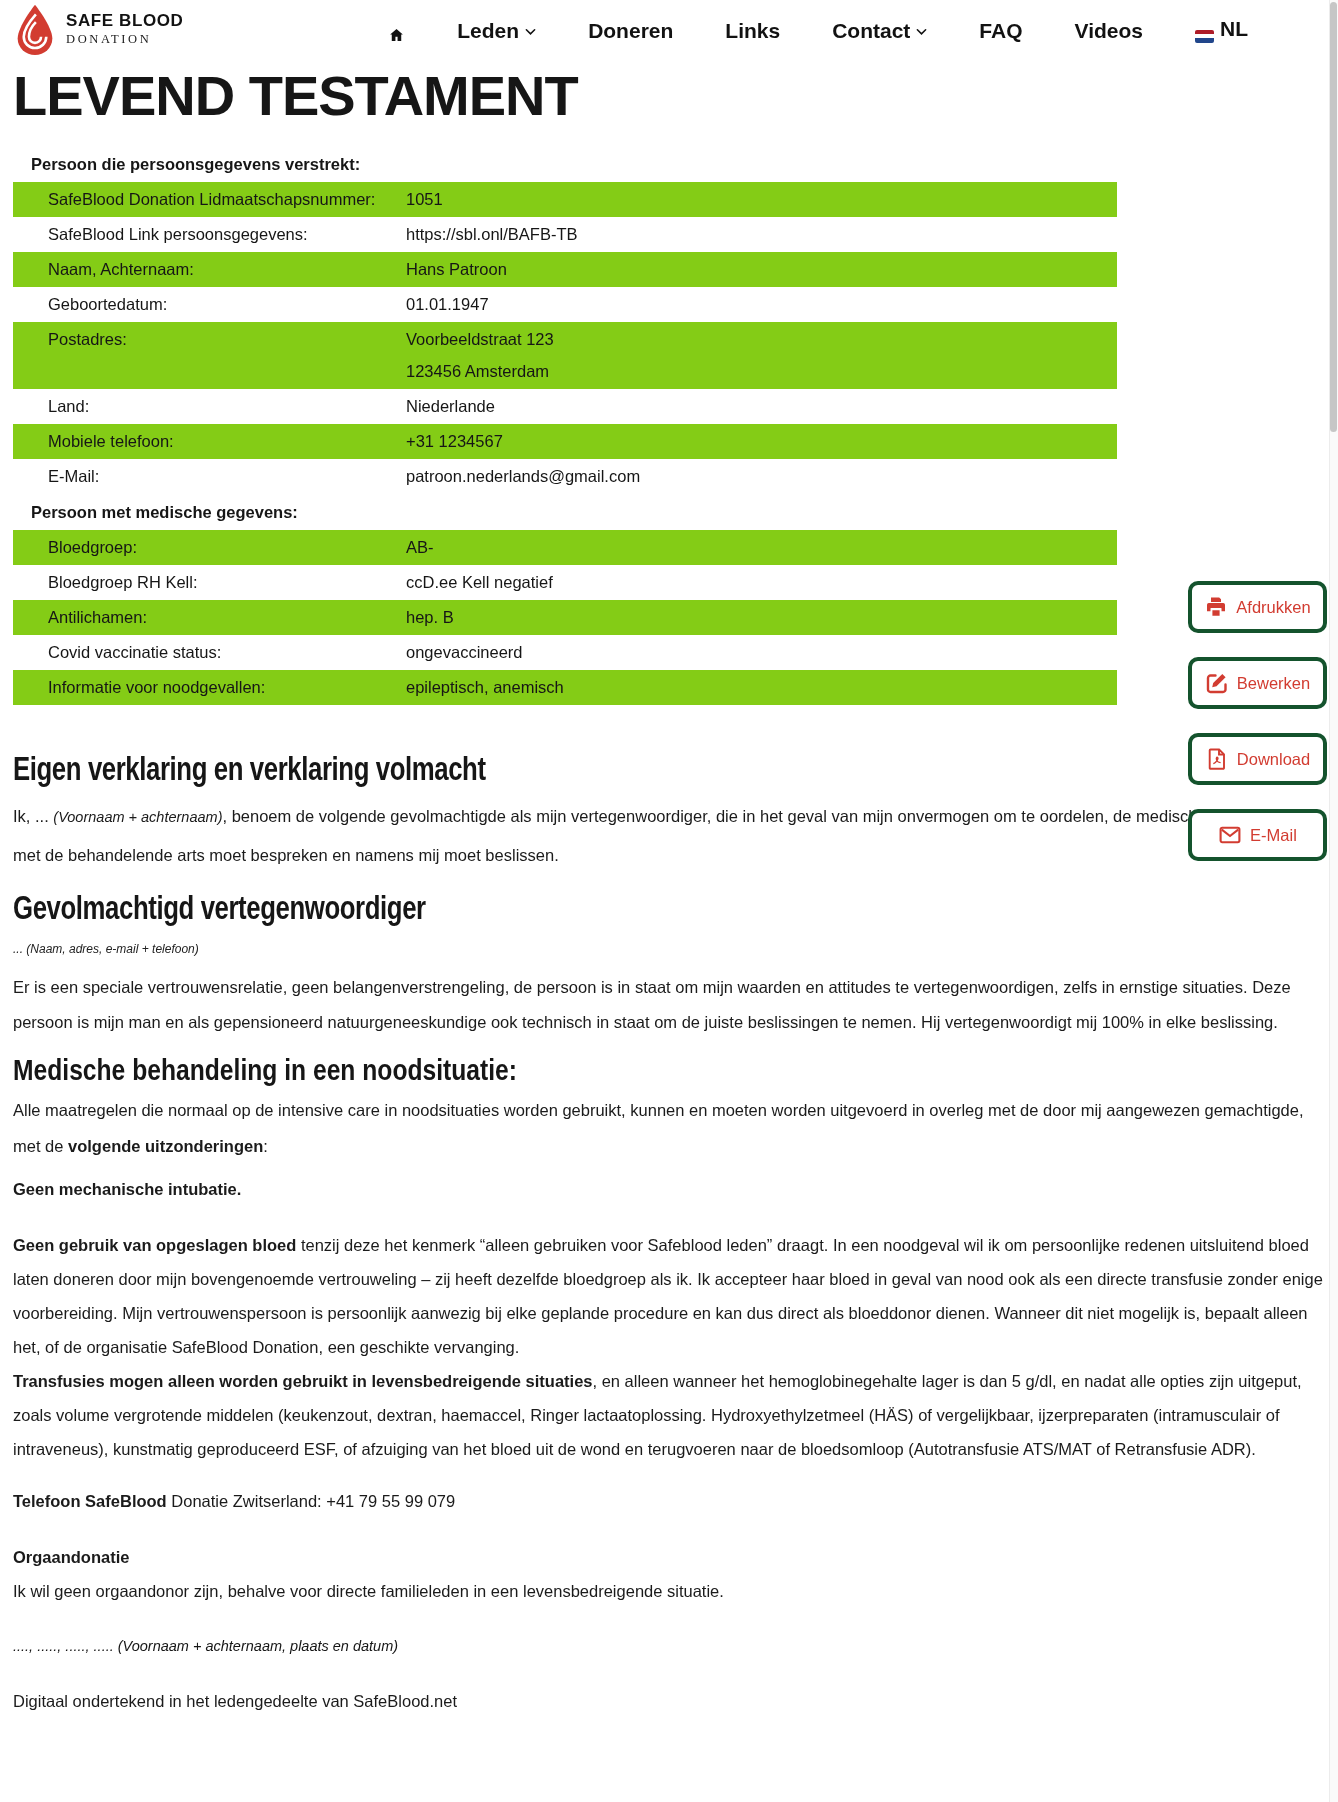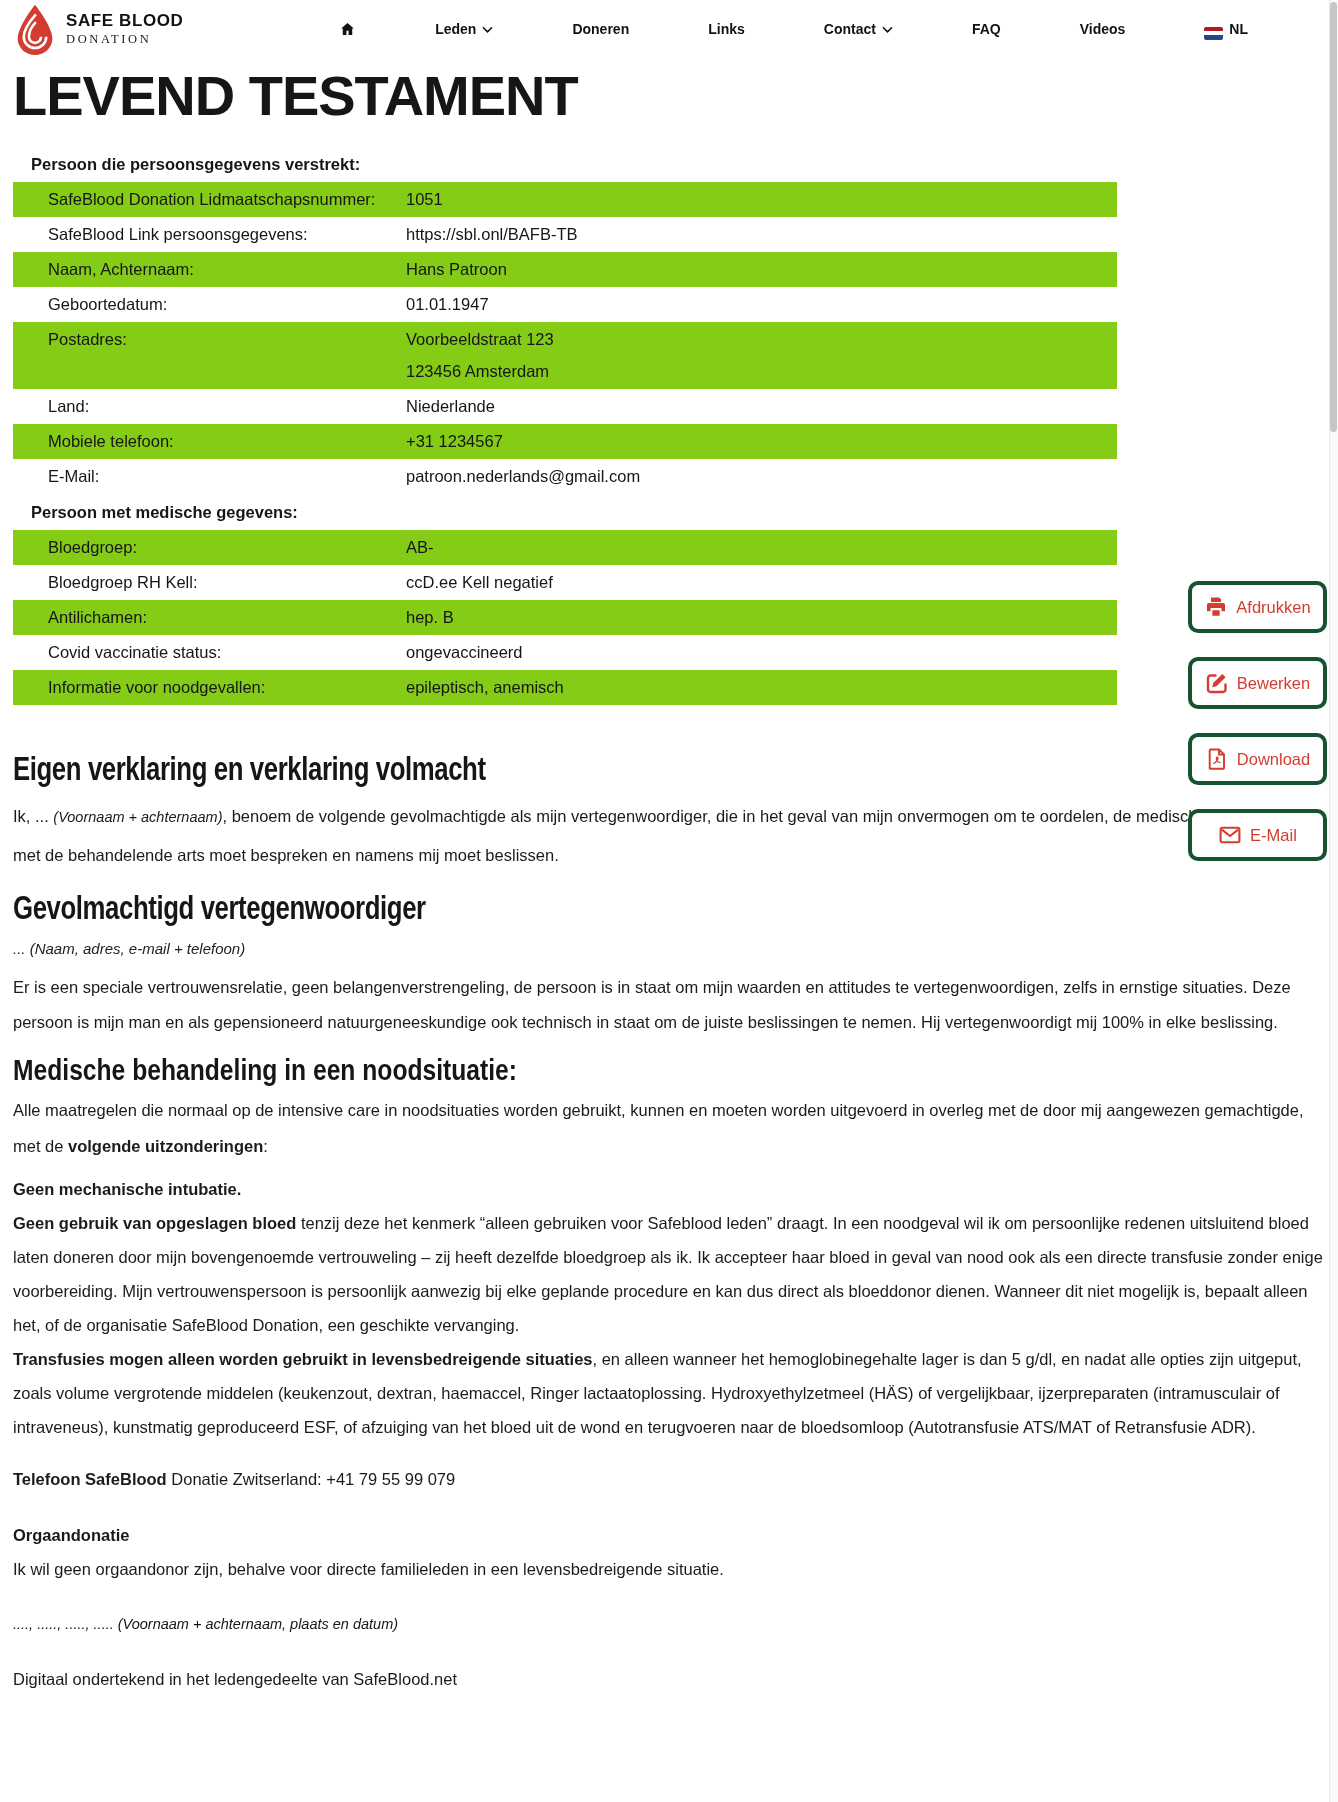--- a/index.html
+++ b/index.html
@@ -8,21 +8,21 @@
     font-family:"Liberation Sans", sans-serif;
     color:#161616; background:#fff;
     position:relative; overflow:hidden;
   }
   
   header { height:56px; display:flex; align-items:center; padding:2px 90px 0 14px; }
   .brand { display:flex; align-items:center; gap:10px; }
   .brand svg { width:42px; height:52px; display:block; }
   .brand-top { font-weight:bold; font-size:17px; letter-spacing:.6px; color:#121212; }
   .brand-sub { font-family:"Liberation Serif", serif; font-size:12.5px; letter-spacing:2.6px; margin-top:1px; color:#1a1a1a; }
-  nav { margin-left:auto; display:flex; align-items:center; gap:79px; font-size:14px; font-weight:bold; }
+  nav { margin-left:auto; display:flex; align-items:flex-end; gap:52px; font-size:21px; font-weight:bold; }
   .nav-item { display:flex; align-items:center; gap:6px; color:#121212; text-decoration:none; cursor:pointer; white-space:nowrap; }
   .nav-ic svg { width:17px; height:16px; display:block; }
   .chev svg { width:11px; height:8px; display:block; margin-top:2px; }
   .flag { display:inline-flex; flex-direction:column; width:19px; height:13px; border-radius:2px; overflow:hidden; }
   .flag i { flex:1; display:block; }
   .f-r { background:#AE1C28; } .f-w { background:#ffffff; } .f-b { background:#21468B; }
   
   main { padding:0 13px; }
   h1 { font-size:56px; line-height:64px; font-weight:bold; letter-spacing:-1px; margin:8px 0 18px; white-space:nowrap; }
   
@@ -44,24 +44,24 @@
   .aic svg { width:24px; height:24px; display:block; }
   
   h2 { font-size:33px; line-height:40px; font-weight:bold; letter-spacing:-.5px; white-space:nowrap;
        transform:scaleX(.78); transform-origin:left center; }
   .h2-1 { margin:44px 0 8px; }
   .h2-2 { margin:14px 0 4px; }
   .h2-alt { font-size:29px; line-height:36px; transform:scaleX(.85); margin:12px 0 2px; letter-spacing:0; }
   .body-p { font-size:16.5px; line-height:34px; color:#1b1b1b; }
   .p-intro { line-height:38px; margin:0 0 0; }
   .p-rep { margin-top:10px; line-height:35px; }
-  .note { font-style:italic; font-size:15px; line-height:22px; color:#222; margin-top:10px; }
+  .note { font-style:italic; font-size:12px; line-height:22px; color:#222; margin-top:10px; }
   .p-alle { margin-top:4px; line-height:36px; }
   .p-intub { margin-top:8px; }
-  .p-blood { }
+  .p-blood { margin-top:22px; }
   .p-transf { margin-top:0; }
   .p-phone { margin-top:18px; }
   .p-organ-h { margin-top:24px; line-height:30px; font-weight:bold; }
   .p-organ { margin-top:2px; }
   .p-sign { margin-top:26px; font-style:italic; font-size:14.5px; line-height:24px; }
   .p-digital { margin-top:26px; }
   .b { font-weight:bold; }
   .inline-note { font-style:italic; font-size:14.5px; }
   
   .sb-track { position:absolute; right:0; top:0; width:9px; height:1802px; background:#fafafa; border-left:1px solid #ececec; }

